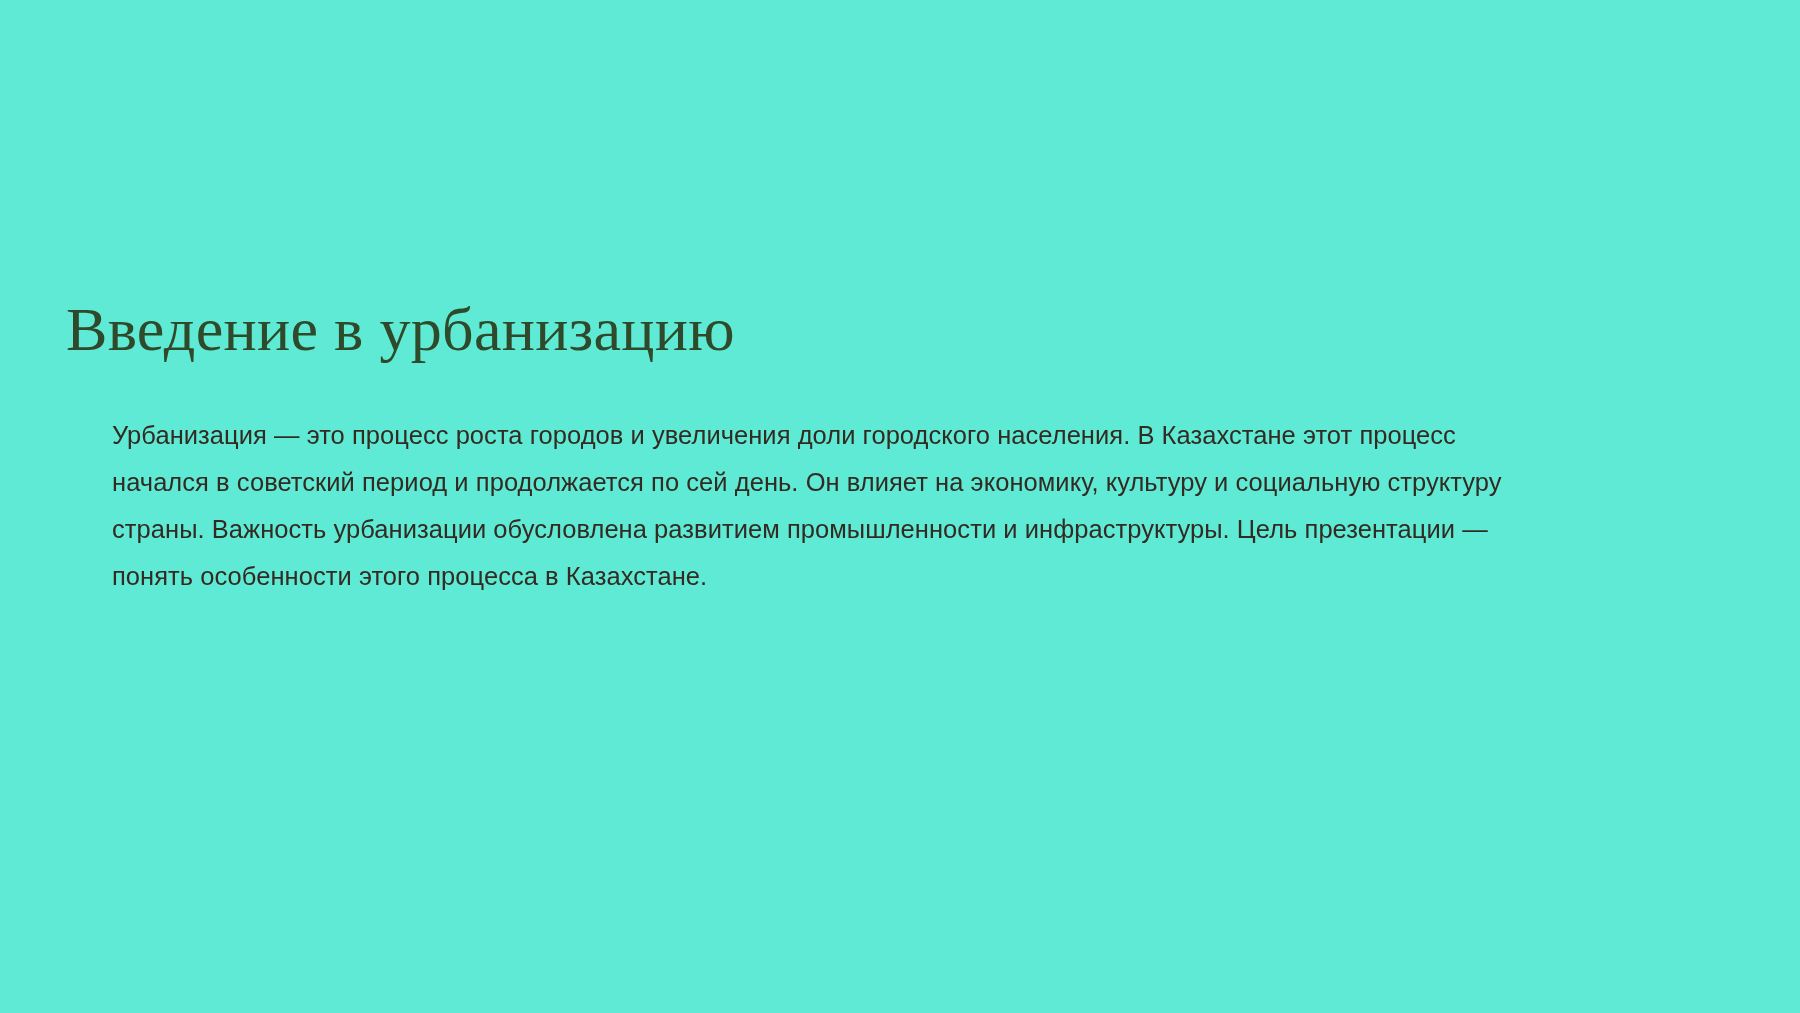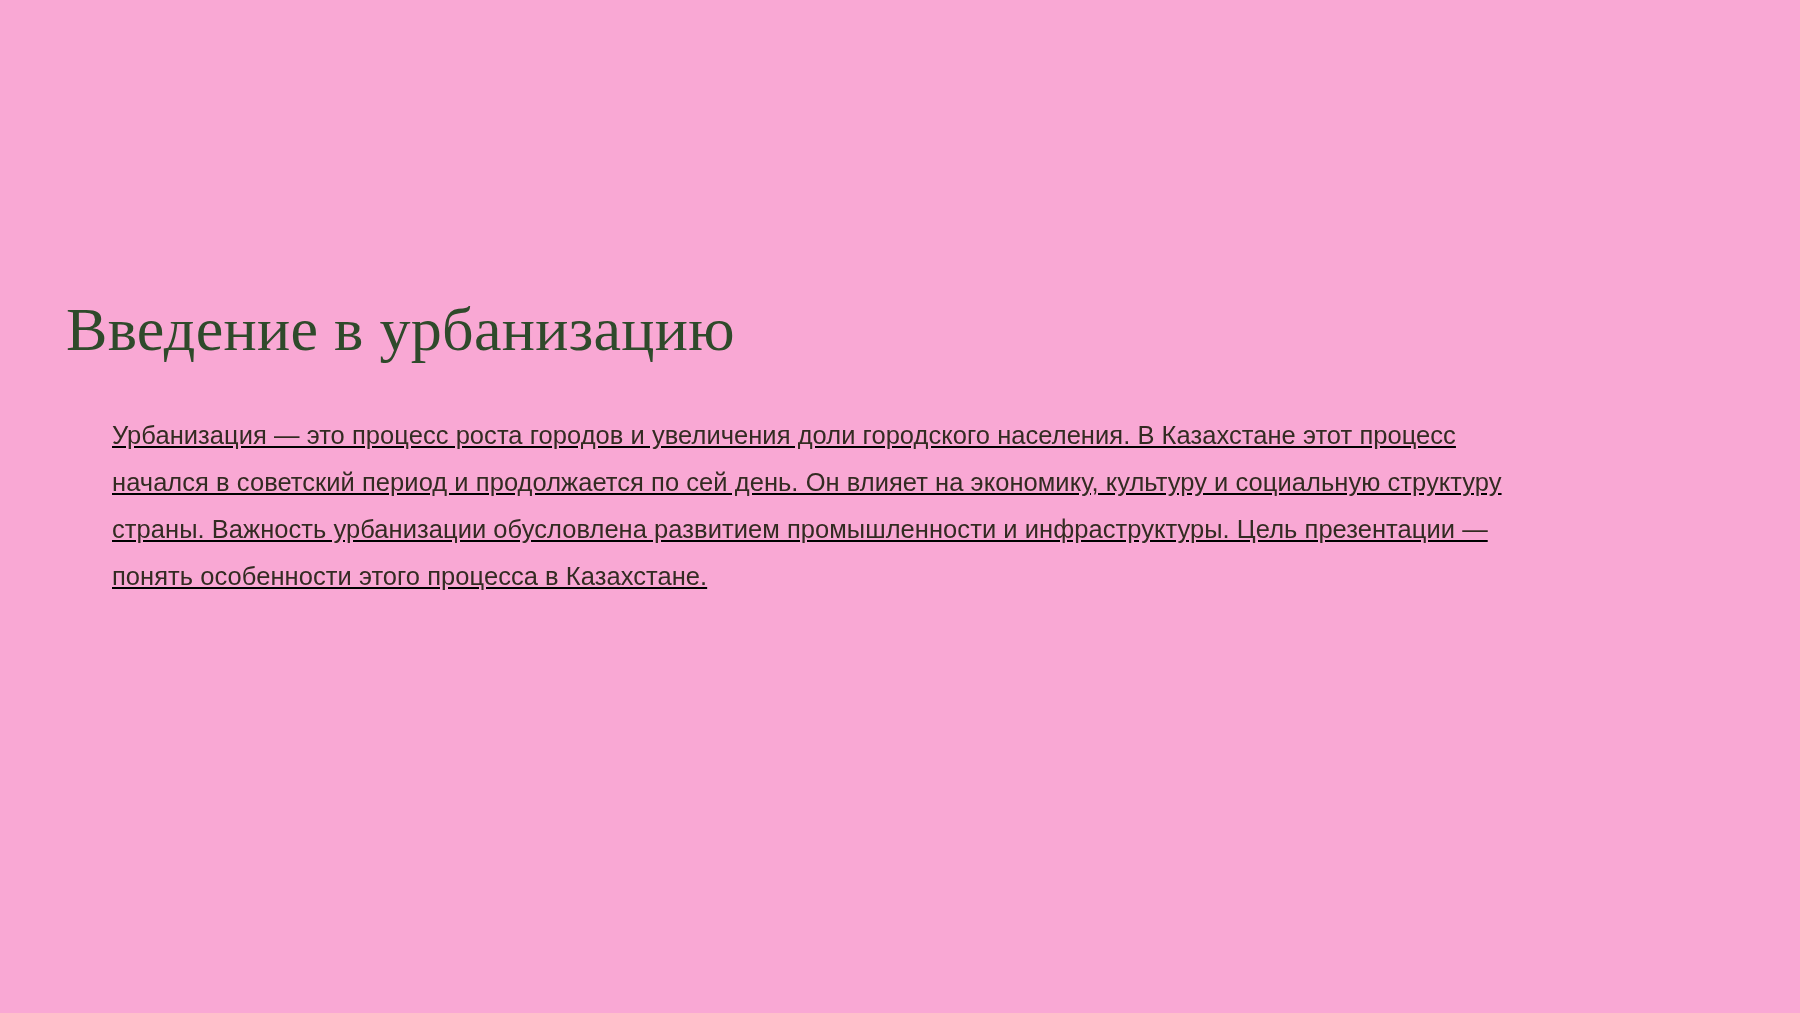--- a/index.html
+++ b/index.html
@@ -14,21 +14,21 @@
     overflow: hidden;
     font-family: "Liberation Sans", sans-serif;
     -webkit-font-smoothing: antialiased;
   }
 
   .slide {
     position: relative;
     width: 1800px;
     height: 1013px;
     box-sizing: border-box;
-    background: #f9a8d4;
+    background: #5eead4;
   }
 
   .slide-content {
     position: absolute;
     left: 66px;
     top: 296px;
     width: 1660px;
   }
 
   .slide-title {
@@ -39,21 +39,20 @@
     font-weight: 400;
     letter-spacing: 0.3px;
     color: #2f4a2b;
     white-space: nowrap;
   }
 
   .body-block {
     margin-top: 49px;
     display: flex;
     align-items: flex-end;
-    text-decoration: underline;
   }
 
   .accent-bar {
     flex: 0 0 auto;
     width: 5px;
     background: #3b5631;
     border-radius: 0;
   }
 
   .body-text-wrap {

